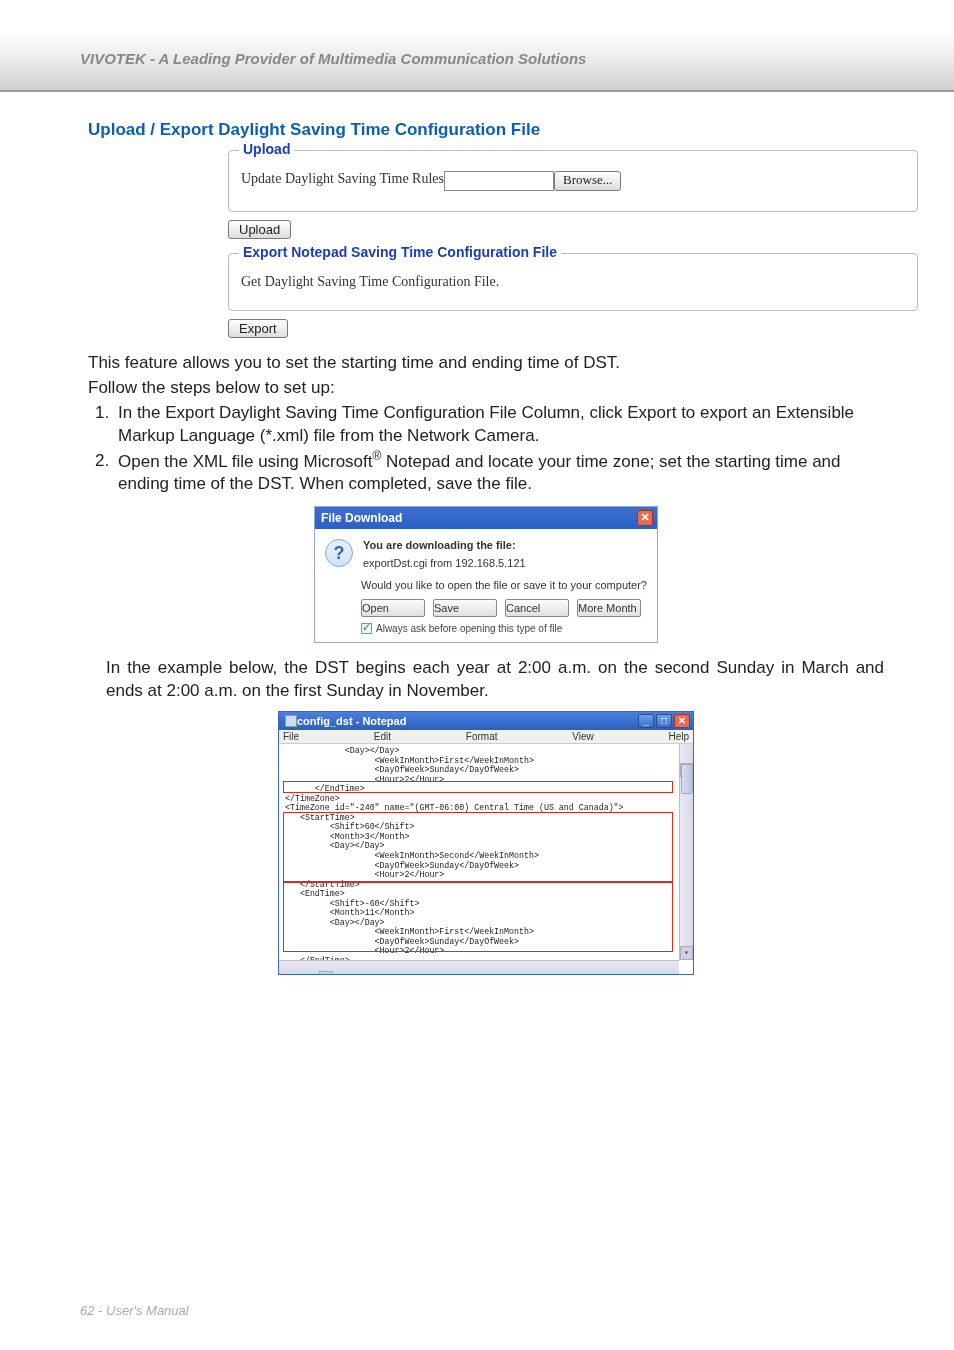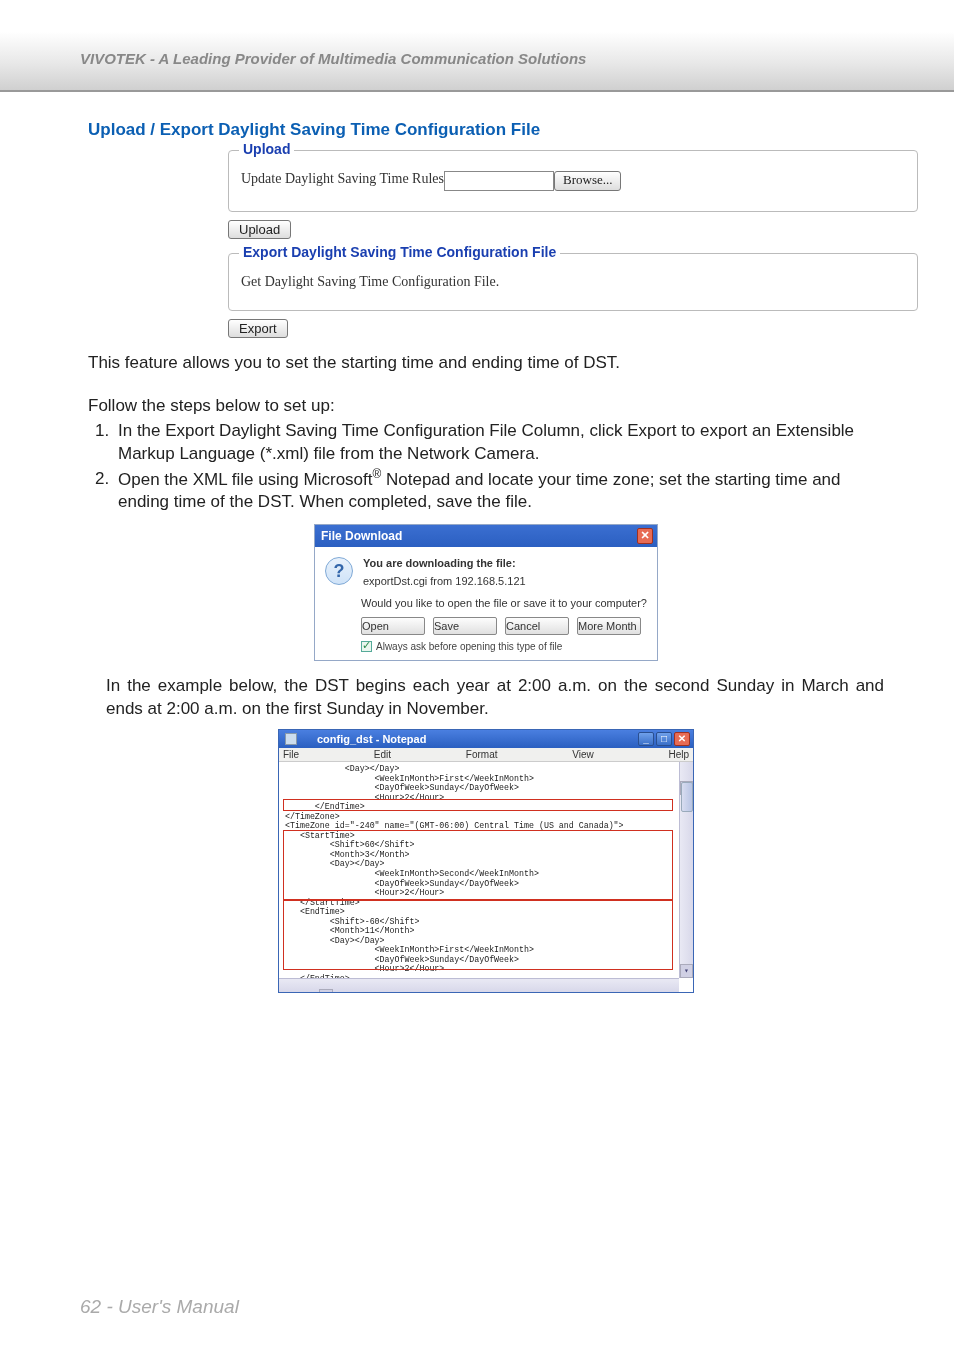--- a/index.html
+++ b/index.html
@@ -164,21 +164,21 @@
   .np-title {
     background: linear-gradient(to bottom,#4a7fe0,#2a5fc0);
     color: #fff;
     font-weight: bold;
     font-size: 11px;
     padding: 2px 3px 2px 6px;
     display: flex;
     align-items: center;
     justify-content: space-between;
   }
-  .np-title-left { display:flex; align-items:center; gap:20px;}
+  .np-title-left { display:flex; align-items:center; gap:0;}
   .np-icon { width:12px; height:12px; background:#cde; border:1px solid #89a;}
   .winbtns { display:flex; gap:2px;}
   .winbtn { width:16px; height:14px; border:1px solid #2a4f90; background:linear-gradient(to bottom,#6fa0ea,#3a6fc8); color:#fff; font-size:10px; text-align:center; line-height:12px; border-radius:2px;}
   .winbtn.close { background:#e76b54; border-color:#a03020;}
   .np-menu {
     background: #f0f0ee;
     border-bottom: 1px solid #ccc;
     font-size: 10px;
     color: #333;
     padding: 1px 4px;
@@ -216,21 +216,21 @@
     border: 1.5px solid #d03020;
     pointer-events:none;
   }
   .footer {
     position: absolute;
     bottom: 32px;
     left: 0;
     width: 100%;
     color: #aaa;
     font-style: italic;
-    font-size: 19px;
+    font-size: 13px;
     padding-left: 80px;
   }
   sup { font-size: 0.7em; vertical-align: super; }
 </style>
 </head>
 <body>
 
 <div class="header-band">
   <span class="brand">VIVOTEK - A Leading Provider of Multimedia Communication Solutions</span>
 </div>
@@ -247,32 +247,32 @@
         <span>Update Daylight Saving Time Rules</span>
         <span class="txtin"></span>
         <span class="btn small">Browse...</span>
       </div>
     </div>
     <div style="margin:8px 0 0 0;">
       <span class="btn">Upload</span>
     </div>
 
     <div class="fs" style="margin-top:14px;">
-      <div class="fs-legend">Export Daylight Saving Time Configuration File</div>
+      <div class="fs-legend">Export Notepad Saving Time Configuration File</div>
       <div class="fs-row">
         <span>Get Daylight Saving Time Configuration File.</span>
       </div>
     </div>
     <div style="margin:8px 0 0 0;">
       <span class="btn">Export</span>
     </div>
   </div>
 
   <p class="body-text">This feature allows you to set the starting time and ending time of DST.</p>
-  <p class="body-text" style="margin-top:20px;">Follow the steps below to set up:</p>
+  <p class="body-text" style="margin-top:2px;">Follow the steps below to set up:</p>
   <ol class="steps">
     <li>In the Export Daylight Saving Time Configuration File Column, click Export to export an Extensible Markup Language (*.xml) file from the Network Camera.</li>
     <li>Open the XML file using Microsoft<sup>®</sup> Notepad and locate your time zone; set the starting time and ending time of the DST. When completed, save the file.</li>
   </ol>
 
   <div class="dialog-wrap">
     <div class="dlg-title">
       <span>File Download</span>
       <span class="dlg-close">✕</span>
     </div>

